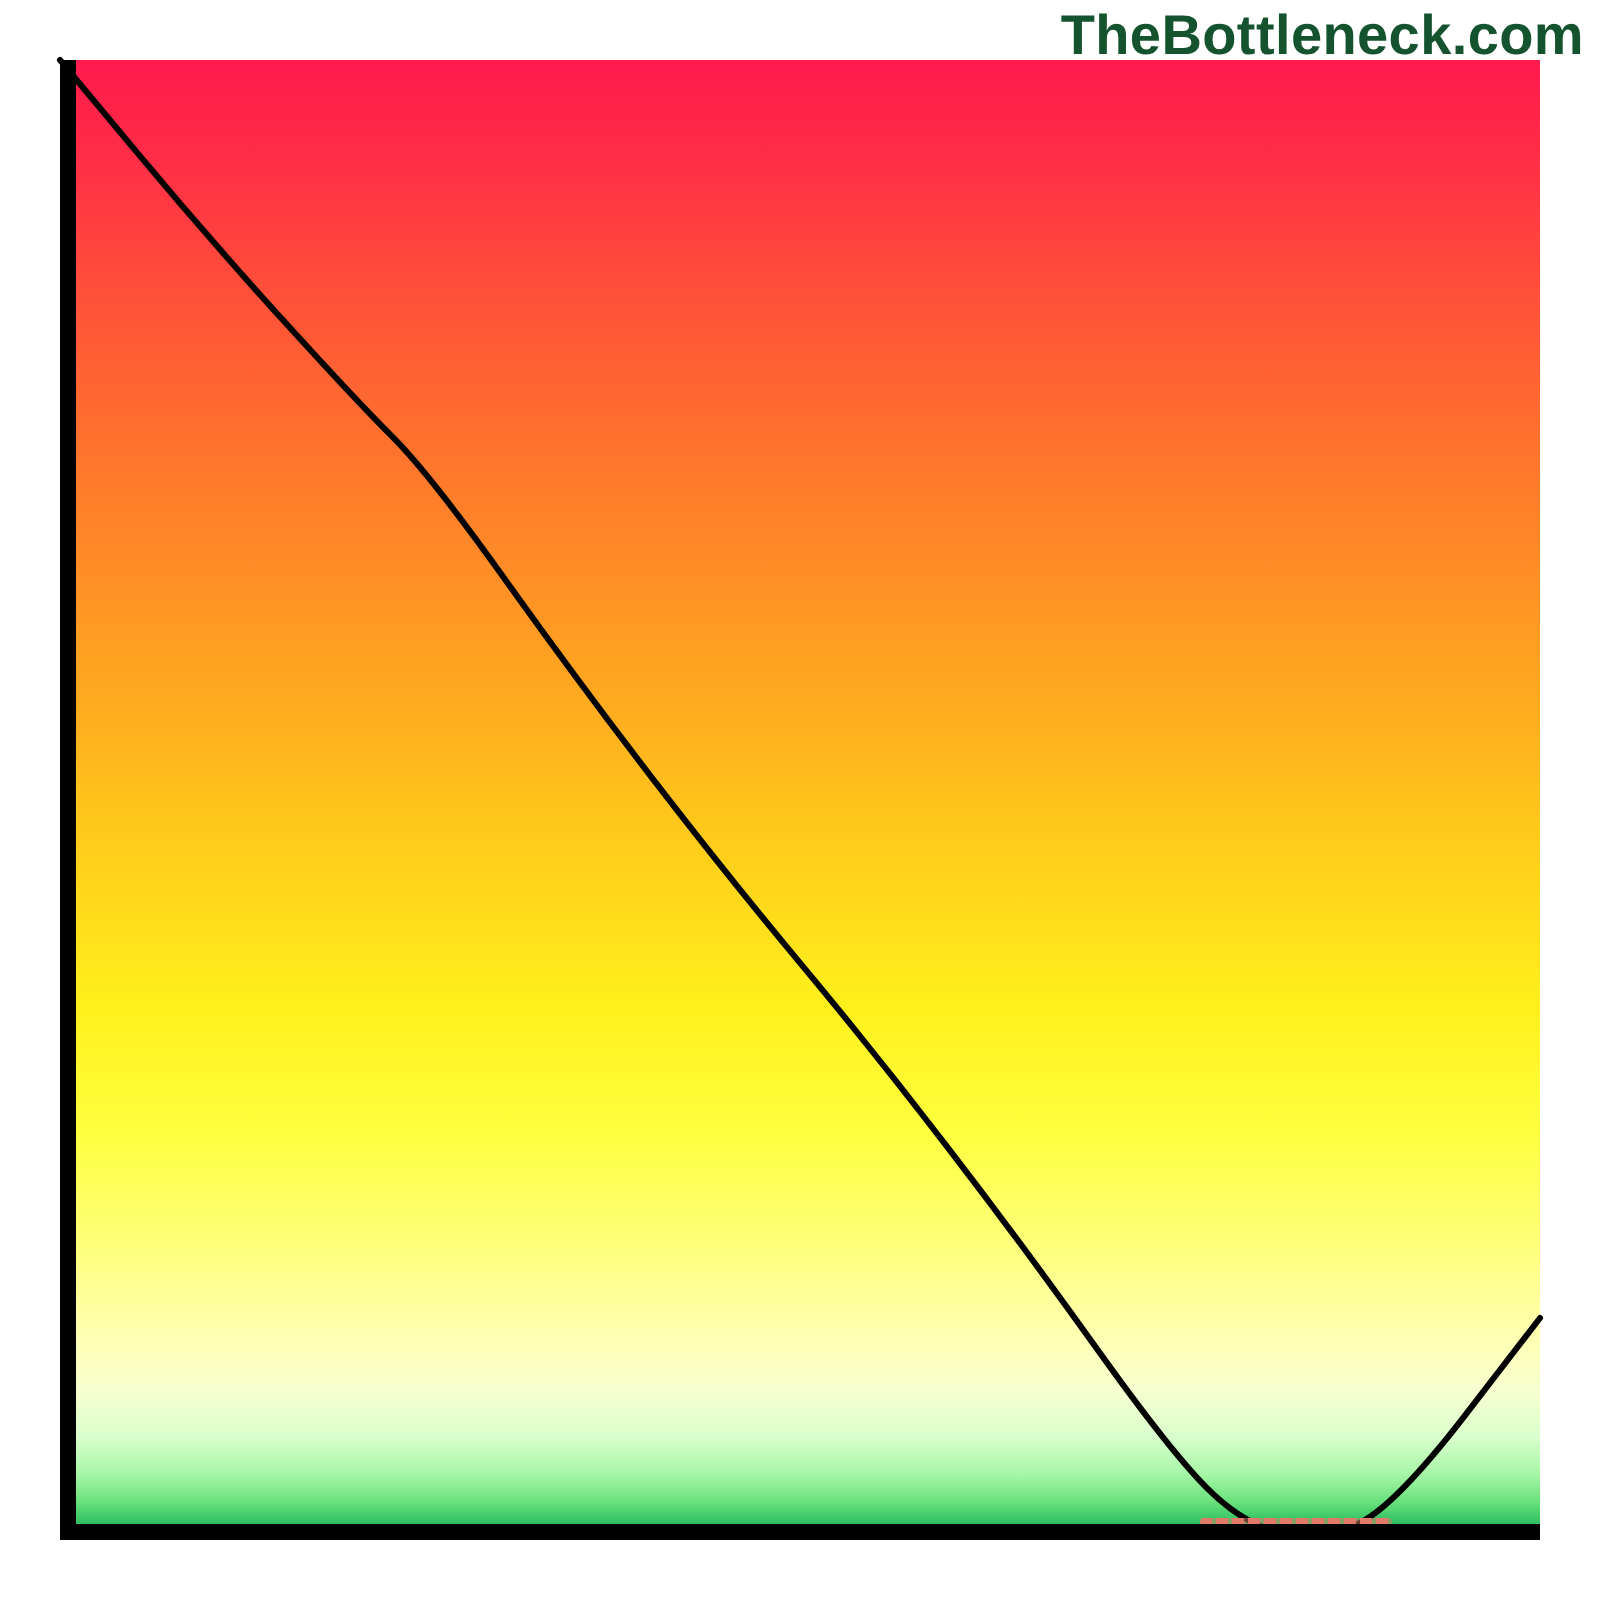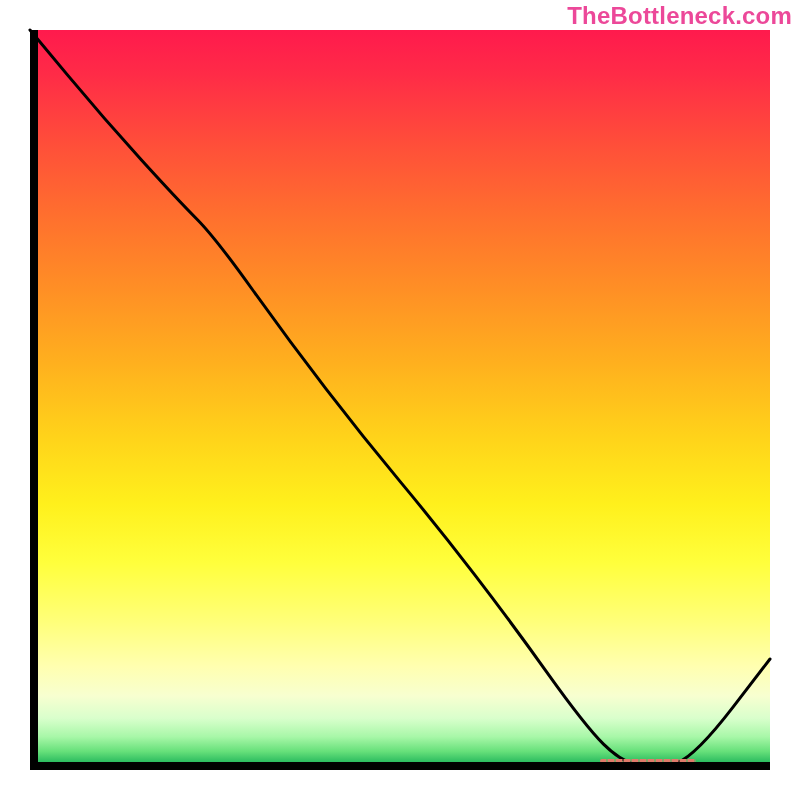--- a/index.html
+++ b/index.html
@@ -13,23 +13,23 @@
   }
   .chart-wrap {
     position: relative;
     width: 800px;
     height: 800px;
   }
   .watermark {
     position: absolute;
     top: 2px;
     right: 8px;
-    font-size: 24px;
+    font-size: 28px;
     font-weight: bold;
-    color: #ec4899;
+    color: #14532d;
     letter-spacing: 0.2px;
     z-index: 10;
   }
   .plot-area {
     position: absolute;
     left: 30px;
     top: 30px;
     width: 740px;
     height: 740px;
     box-sizing: border-box;

